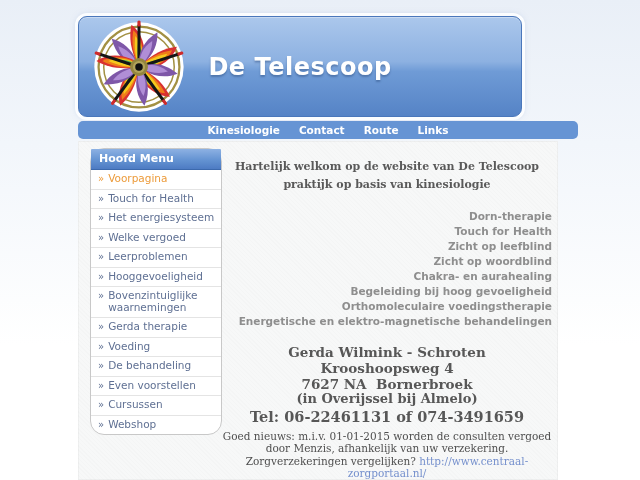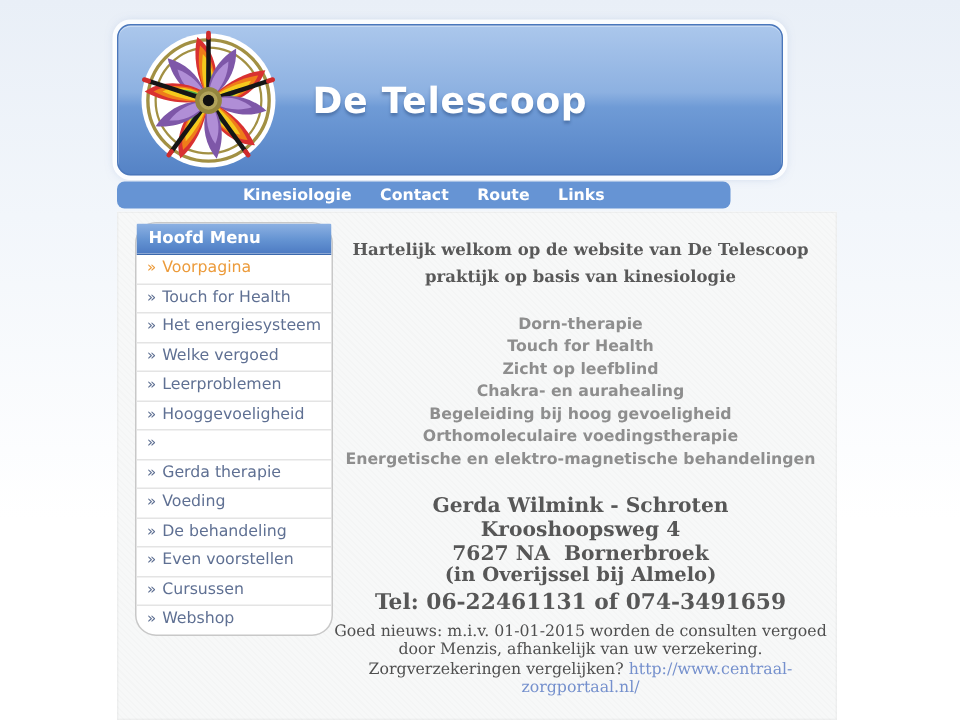--- a/index.html
+++ b/index.html
@@ -26,21 +26,21 @@
   }
   .logo svg { width: 100%; height: 100%; display:block; }
   .site-title {
     position: absolute; left: 0; right: 0; top: 36px; text-align: center;
     color: #ffffff; font-size: 24px; font-weight: bold; letter-spacing: 0.5px;
     text-shadow: 0 2px 2px rgba(45,75,125,0.45);
   }
 
   
   .navbar {
-    position: absolute; left: 78px; top: 121px; width: 409px; height: 18px;
+    position: absolute; left: 78px; top: 121px; width: 500px; height: 18px;
     background: #6694d4; border-radius: 5px;
     display: flex; justify-content: center; align-items: center; gap: 19px;
   }
   .nav-item {
     color: #ffffff; font-size: 10.5px; font-weight: bold; text-decoration: none; cursor: pointer;
     line-height: 18px;
   }
 
   
   .content {
@@ -74,21 +74,21 @@
 
   
   .main {
     position: absolute; left: 144px; top: 0; width: 330px; text-align: center;
   }
   .welcome {
     font-family: "DejaVu Serif", "Liberation Serif", serif;
     font-size: 11px; font-weight: bold; color: #595959;
     line-height: 18px; margin: 17px 0 0 0;
   }
-  .services { margin-top: 15px; }
+  .services { margin-top: 15px; text-align: right; }
   .service {
     font-size: 10.5px; font-weight: bold; color: #8e8e8e; line-height: 15px;
   }
   .contact {
     margin-top: 15px;
     font-family: "DejaVu Serif", "Liberation Serif", serif; color: #575757;
   }
   .c-line { font-size: 13.5px; font-weight: bold; line-height: 16px; }
   .c-region { font-size: 13px; line-height: 14px; font-weight: bold; }
   .c-phone { font-size: 14.5px; font-weight: bold; line-height: 17px; margin-top: 2px; }
@@ -168,20 +168,21 @@
         <li class="menu-item">
           <span class="bullet">»</span>
           <span>Leerproblemen</span>
         </li>
         <li class="menu-item">
           <span class="bullet">»</span>
           <span>Hooggevoeligheid</span>
         </li>
         <li class="menu-item">
           <span class="bullet">»</span>
+          <span>Bovenzintuiglijke waarnemingen</span>
         </li>
         <li class="menu-item">
           <span class="bullet">»</span>
           <span>Gerda therapie</span>
         </li>
         <li class="menu-item">
           <span class="bullet">»</span>
           <span>Voeding</span>
         </li>
         <li class="menu-item">
@@ -206,20 +207,21 @@
     <div class="main">
       <h1 class="welcome">
         <span>Hartelijk welkom op de website van De Telescoop</span><br>
         <span>praktijk op basis van kinesiologie</span>
       </h1>
 
       <div class="services">
         <div class="service">Dorn-therapie</div>
         <div class="service">Touch for Health</div>
         <div class="service">Zicht op leefblind</div>
+        <div class="service">Zicht op woordblind</div>
         <div class="service">Chakra- en aurahealing</div>
         <div class="service">Begeleiding bij hoog gevoeligheid</div>
         <div class="service">Orthomoleculaire voedingstherapie</div>
         <div class="service">Energetische en elektro-magnetische behandelingen</div>
       </div>
 
       <div class="contact">
         <div class="c-line">Gerda Wilmink - Schroten</div>
         <div class="c-line">Krooshoopsweg 4</div>
         <div class="c-line">7627 NA&nbsp; Bornerbroek</div>

